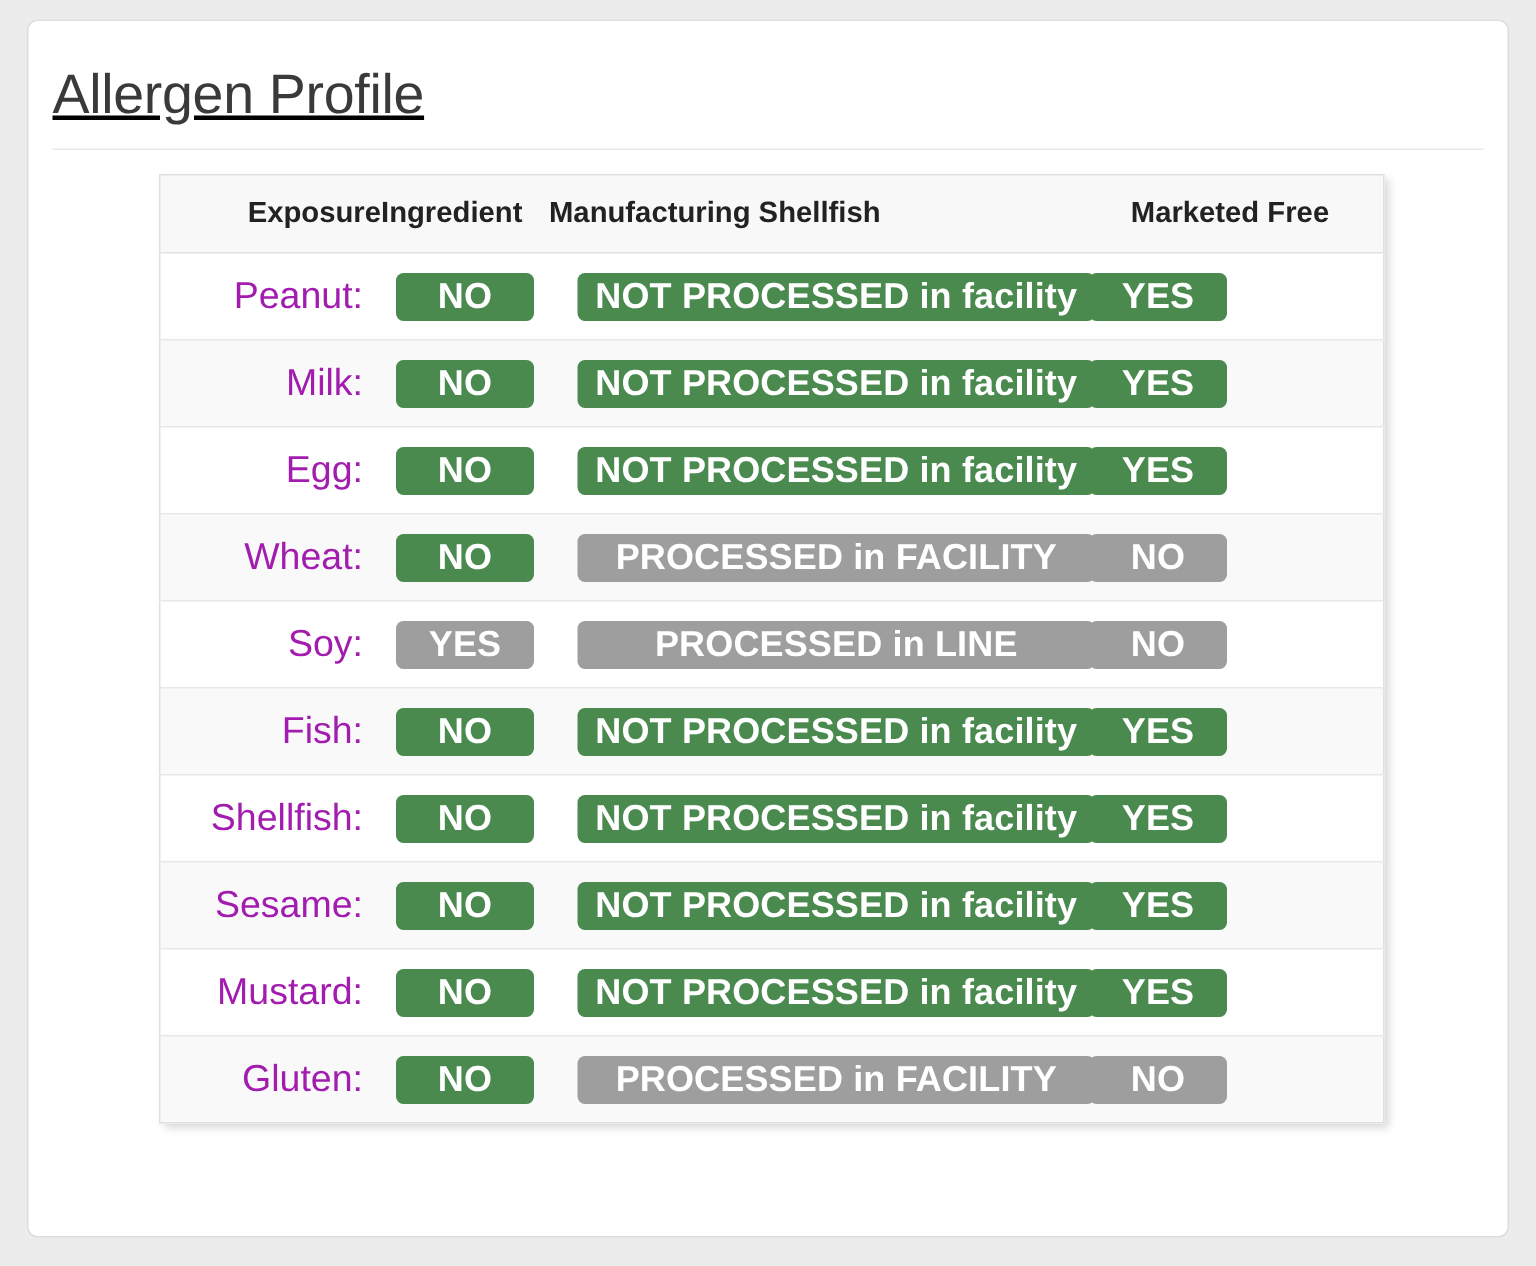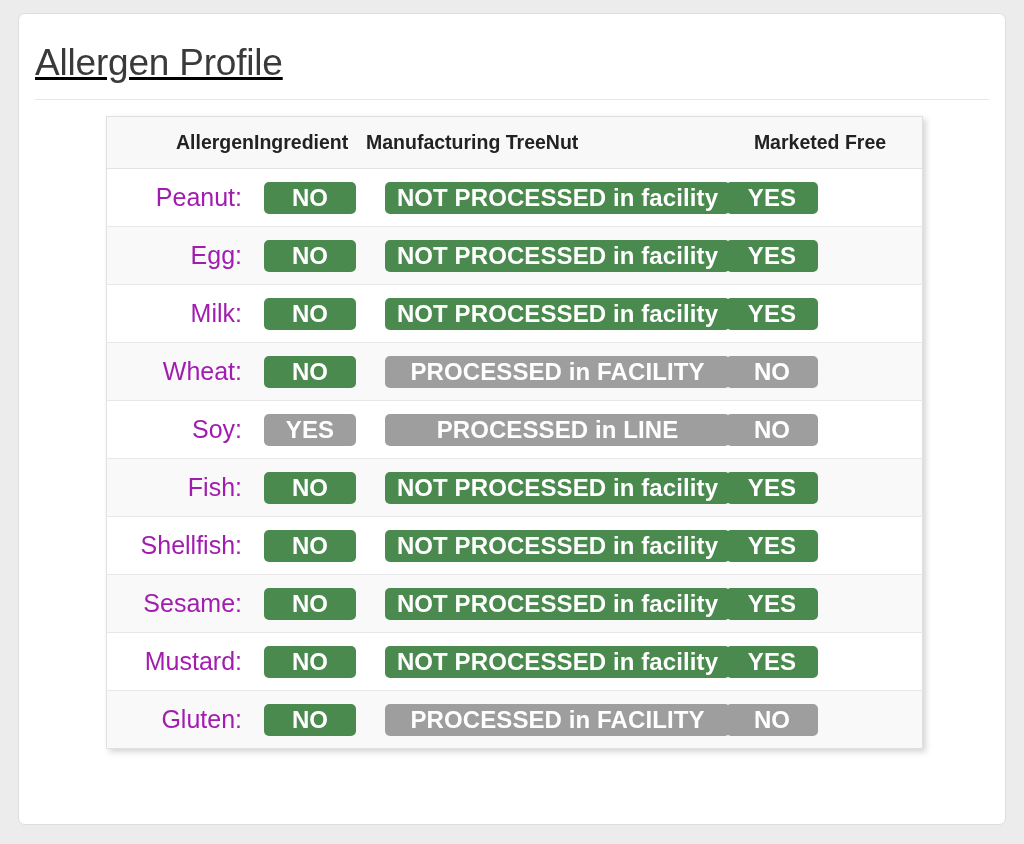--- a/index.html
+++ b/index.html
@@ -122,41 +122,41 @@
 <body>
 
 <div class="card">
   <h1 class="card-title">Allergen Profile</h1>
   <hr class="title-rule">
 
   <div class="table-wrap">
     <table class="allergen-table">
       <thead>
         <tr>
-          <th class="col-allergen">Allergen</th>
+          <th class="col-allergen">Exposure</th>
           <th class="col-ingredient">Ingredient</th>
-          <th class="col-exposure">Manufacturing TreeNut</th>
+          <th class="col-exposure">Manufacturing Shellfish</th>
           <th class="col-marketed">Marketed Free</th>
         </tr>
       </thead>
       <tbody id="table-body">
           <tr>
             <td class="cell-label">Peanut:</td>
             <td class="cell-ingredient"><span class="badge small green">NO</span></td>
             <td class="cell-exposure"><span class="badge wide green">NOT PROCESSED in facility</span></td>
             <td class="cell-marketed"><span class="badge small green">YES</span></td>
           </tr>
           <tr>
+            <td class="cell-label">Milk:</td>
+            <td class="cell-ingredient"><span class="badge small green">NO</span></td>
+            <td class="cell-exposure"><span class="badge wide green">NOT PROCESSED in facility</span></td>
+            <td class="cell-marketed"><span class="badge small green">YES</span></td>
+          </tr>
+          <tr>
             <td class="cell-label">Egg:</td>
-            <td class="cell-ingredient"><span class="badge small green">NO</span></td>
-            <td class="cell-exposure"><span class="badge wide green">NOT PROCESSED in facility</span></td>
-            <td class="cell-marketed"><span class="badge small green">YES</span></td>
-          </tr>
-          <tr>
-            <td class="cell-label">Milk:</td>
             <td class="cell-ingredient"><span class="badge small green">NO</span></td>
             <td class="cell-exposure"><span class="badge wide green">NOT PROCESSED in facility</span></td>
             <td class="cell-marketed"><span class="badge small green">YES</span></td>
           </tr>
           <tr>
             <td class="cell-label">Wheat:</td>
             <td class="cell-ingredient"><span class="badge small green">NO</span></td>
             <td class="cell-exposure"><span class="badge wide gray">PROCESSED in FACILITY</span></td>
             <td class="cell-marketed"><span class="badge small gray">NO</span></td>
           </tr>

